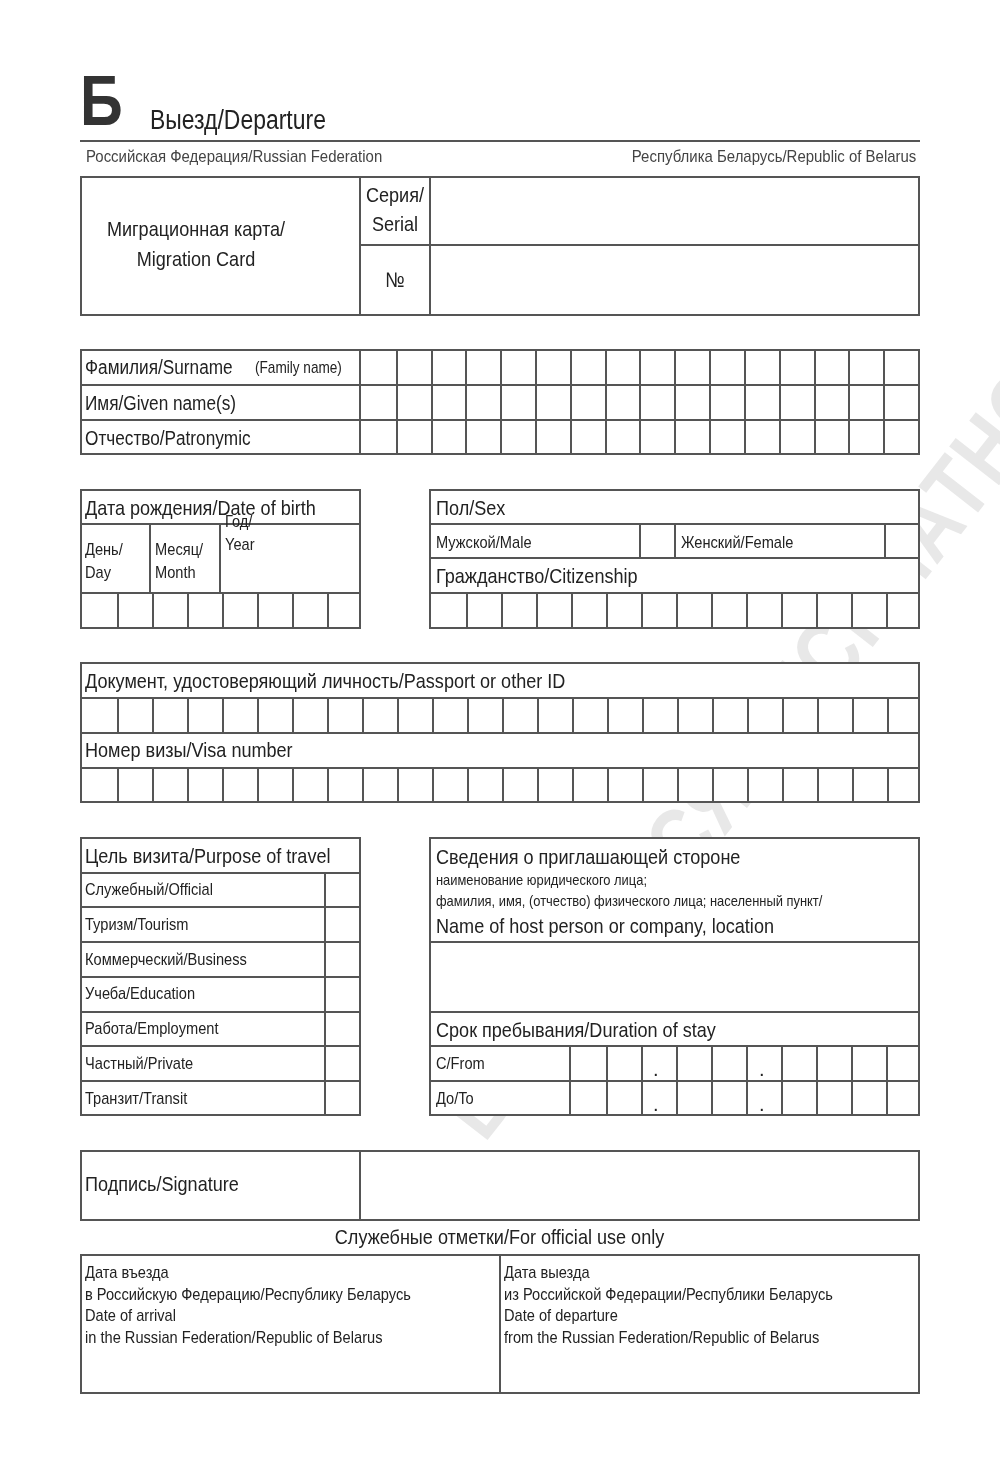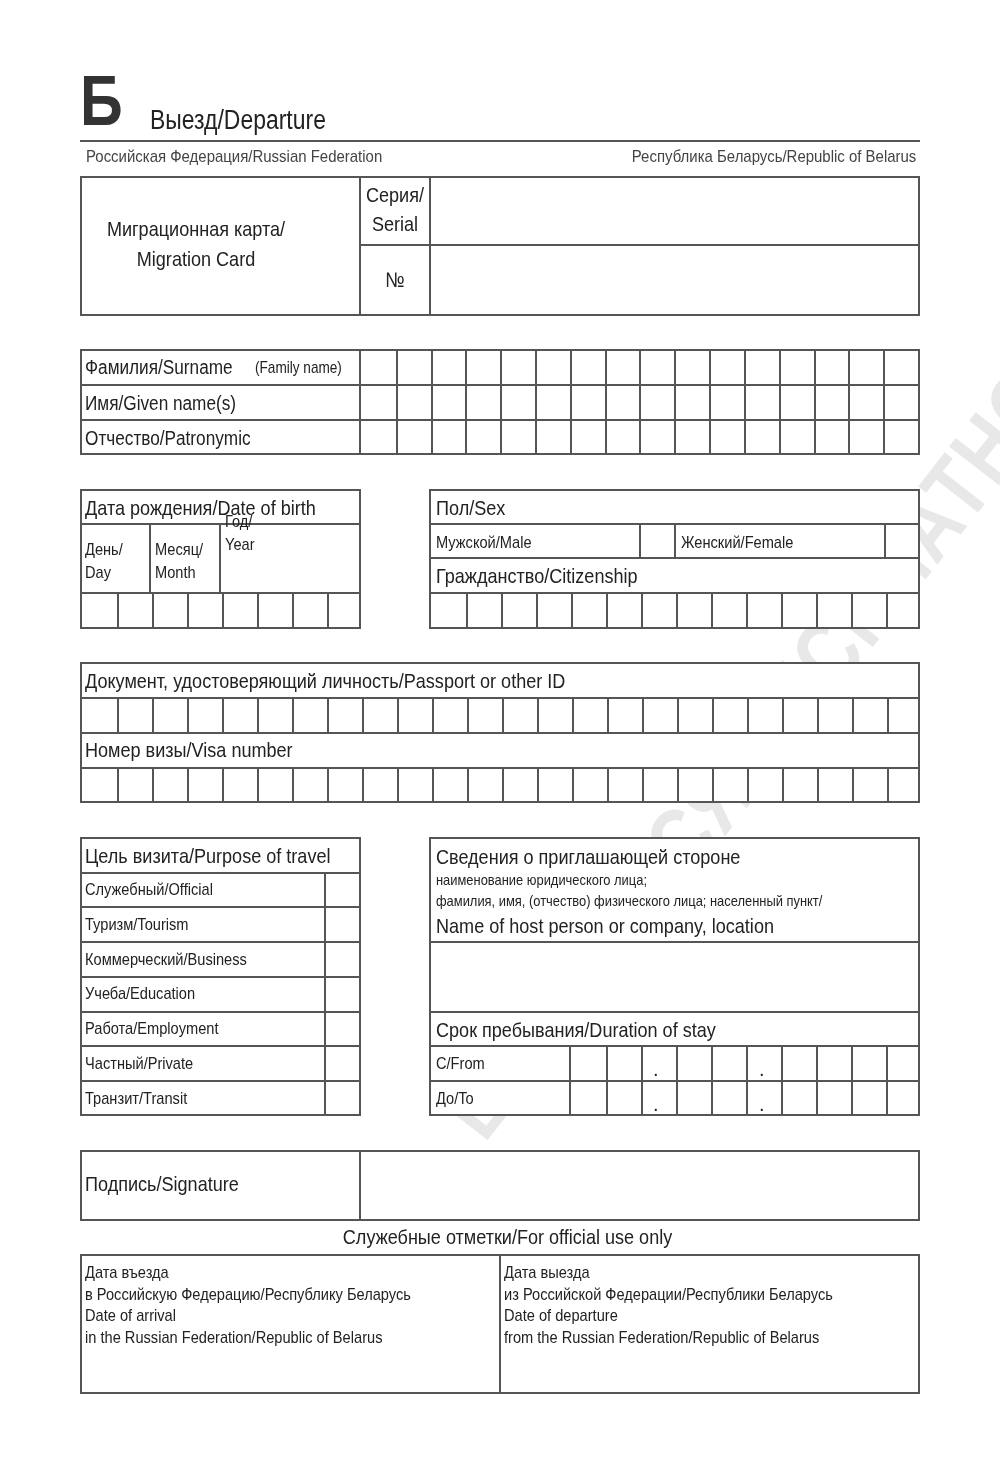--- a/index.html
+++ b/index.html
@@ -301,21 +301,21 @@
 <div class="abs dot" style="left:653px;top:1058px;">.</div>
 <div class="abs dot" style="left:759px;top:1058px;">.</div>
 <div class="abs dot" style="left:653px;top:1093px;">.</div>
 <div class="abs dot" style="left:759px;top:1093px;">.</div>
 
 <div class="abs box" style="left:80px;top:1150px;width:840px;height:71px;"></div>
 <div class="abs line-v" style="left:359px;top:1150px;height:71px;"></div>
 <div class="abs lbl" style="left:85px;top:1172px;font-size:21px;">Подпись/Signature</div>
 <div class="abs" style="left:361px;top:1152px;width:557px;height:67px;"></div>
 
-<div class="abs" style="left:88px;top:1225px;width:840px;text-align:center;">
+<div class="abs" style="left:80px;top:1225px;width:840px;text-align:center;">
   <span class="lbl center" style="display:inline-block;font-size:21px;">Служебные отметки/For official use only</span>
 </div>
 <div class="abs box" style="left:80px;top:1254px;width:840px;height:140px;"></div>
 <div class="abs line-v" style="left:499px;top:1254px;height:140px;"></div>
 <div class="abs" style="left:85px;top:1262px;">
   <div class="lbl-sm" style="line-height:21.5px;">Дата въезда</div>
   <div class="lbl-sm" style="line-height:21.5px;">в Российскую Федерацию/Республику Беларусь</div>
   <div class="lbl-sm" style="line-height:21.5px;">Date of arrival</div>
   <div class="lbl-sm" style="line-height:21.5px;">in the Russian Federation/Republic of Belarus</div>
 </div>

